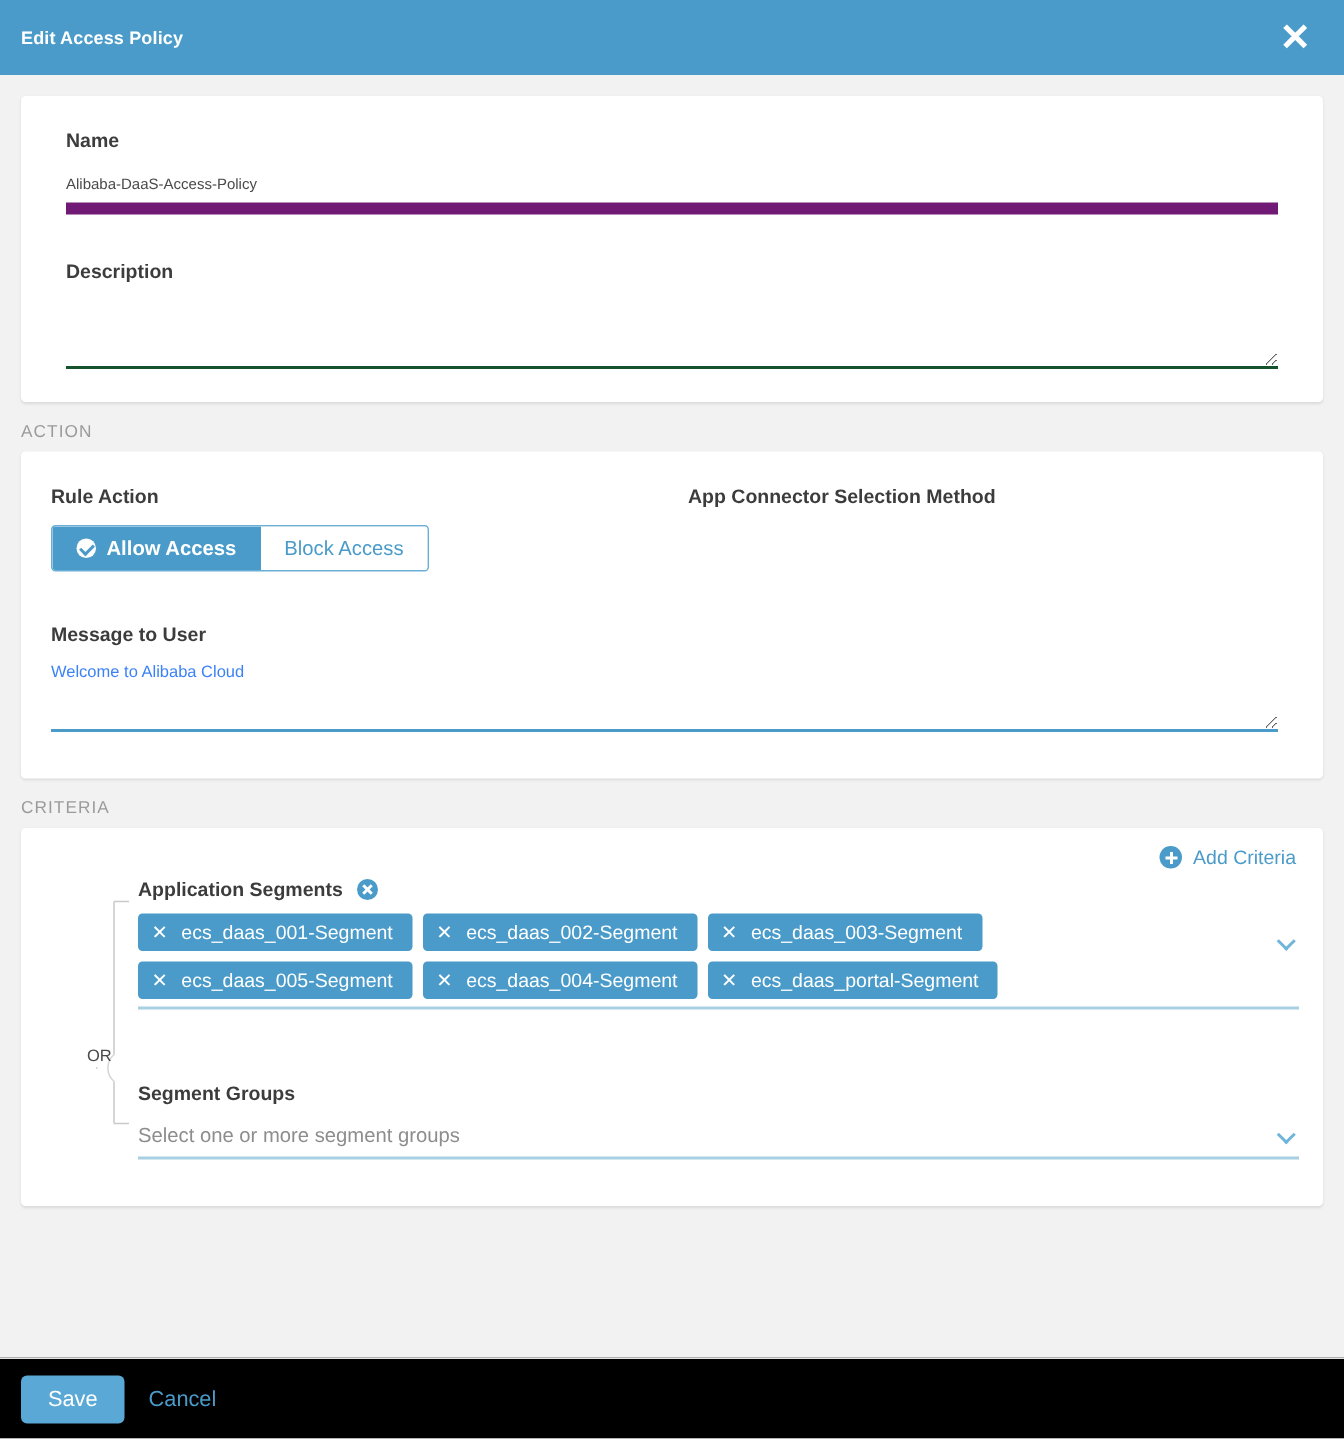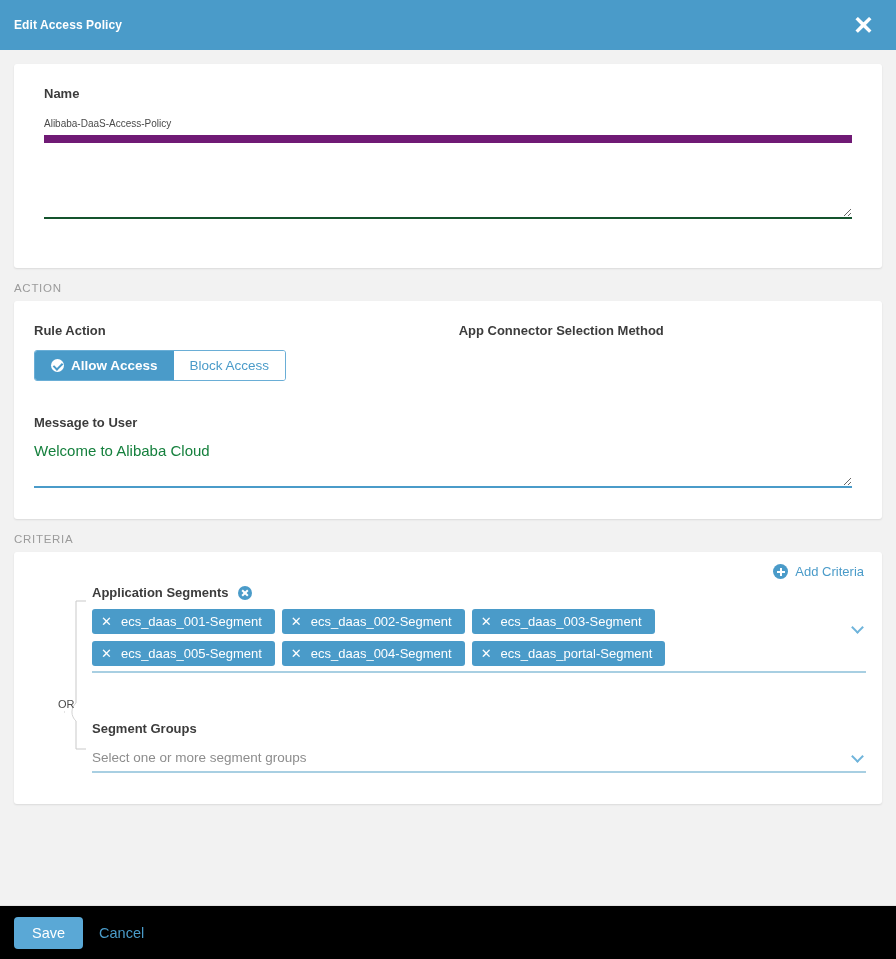--- a/index.html
+++ b/index.html
@@ -75,22 +75,22 @@
     padding: 0 0 6px 0;
     outline: none;
   }
   .underline-input::placeholder { color: #8d8d8d; }
   .underline-area {
     width: 100%;
     border: none;
     border-bottom: 2px solid #14532d;
     background: transparent;
     font-family: "Liberation Sans", sans-serif;
-    font-size: 15px;
-    color: #15803d;
+    font-size: 11px;
+    color: #3b82f6;
     padding: 0;
     outline: none;
     resize: vertical;
     display: block;
   }
   .underline-area.focused { border-bottom-color: #4a9bc9; }
 
   
   #card-basic { padding: 22px 30px 18px 30px; height: 204px; }
   #card-basic .name-row { margin-bottom: 30px; }
@@ -318,20 +318,21 @@
 
 <div class="modal-body">
 
   <div style="padding-top:14px;">
     <div class="card" id="card-basic">
       <div class="name-row">
         <div class="field-label">Name</div>
         <input class="underline-input" type="text" value="Alibaba-DaaS-Access-Policy" style="">
       </div>
       <div>
+        <div class="field-label">Description</div>
         <textarea class="underline-area" rows="2" style="height: 46px;" placeholder=""></textarea>
       </div>
     </div>
   </div>
 
   <div class="section-label">ACTION</div>
   <div class="card" id="card-action">
     <div class="action-grid">
       <div class="action-col-left">
         <div class="field-label">Rule Action</div>

